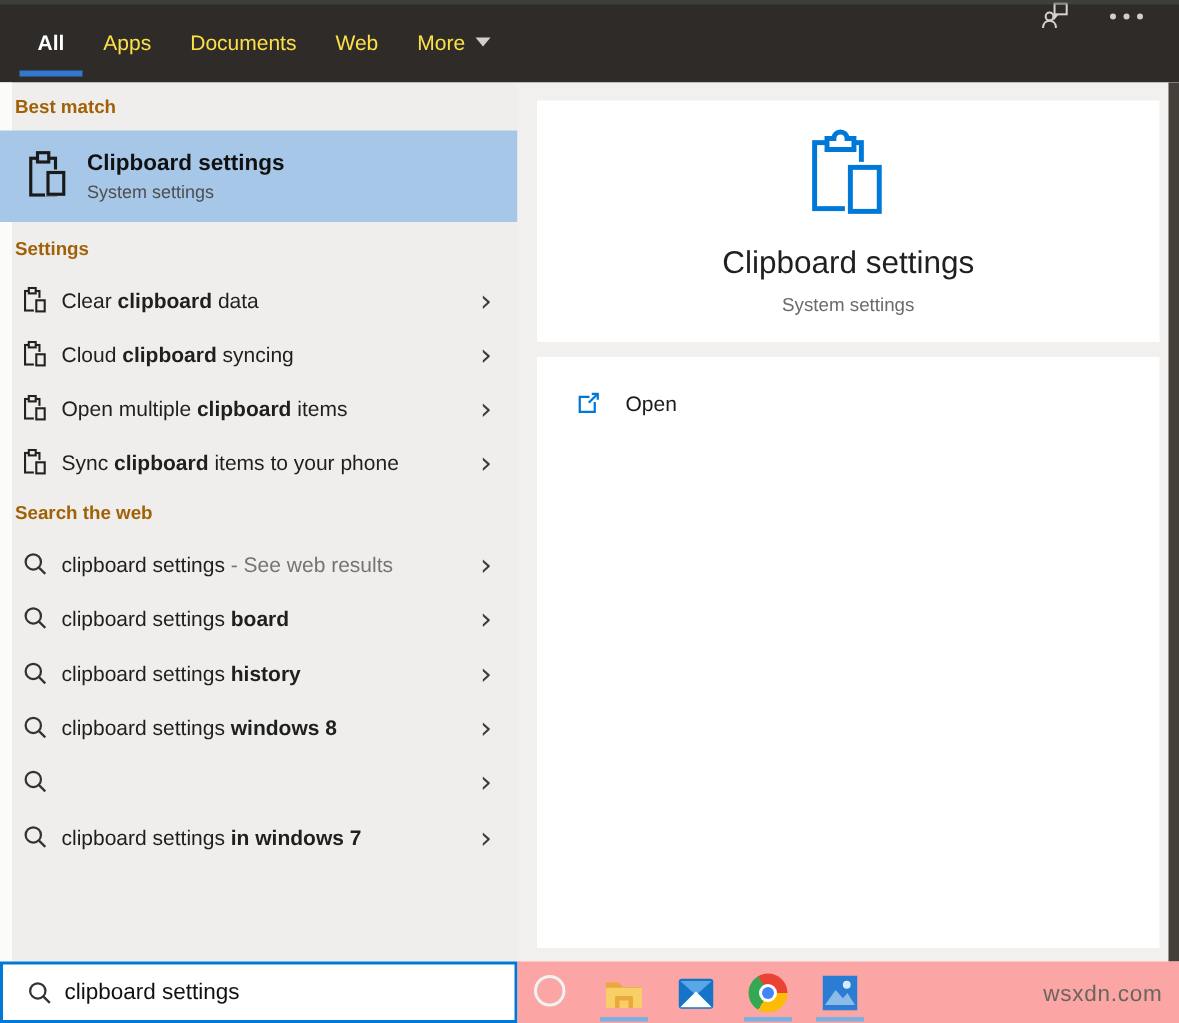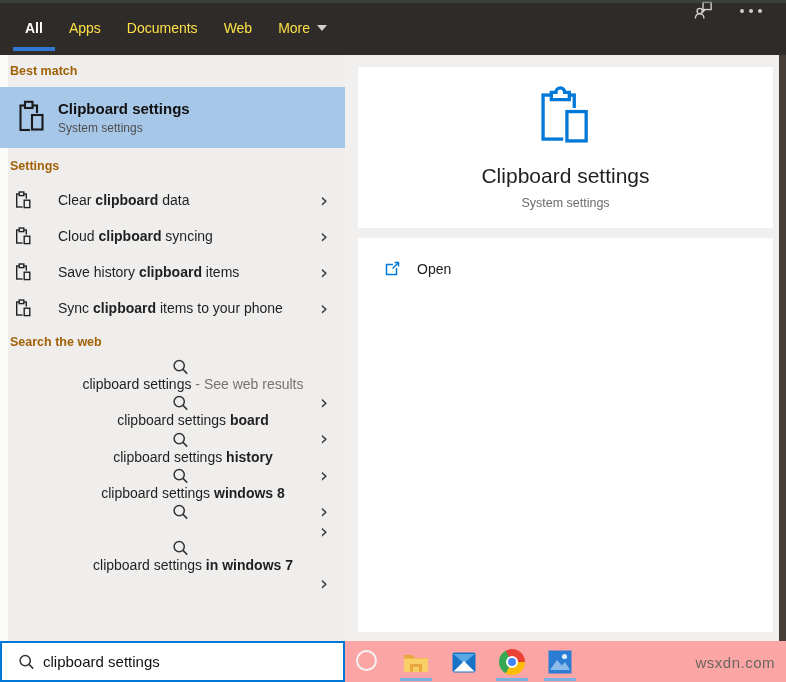--- a/index.html
+++ b/index.html
@@ -41,23 +41,23 @@
   .best-row { position:absolute; left:0; top:32px; width:345px; height:61px; background:var(--hl);
     display:flex; align-items:center; cursor:default; }
   .best-icon { margin-left:17px; width:30px; height:36px; flex:0 0 auto; }
   .best-text { margin-left:11px; }
   .best-title { font-size:15px; font-weight:700; color:#111; }
   .best-sub { font-size:12px; color:#4e4e4e; margin-top:4px; }
   .rows { position:absolute; left:0; width:345px; }
   .rows-settings { top:127px; }
   .rows-web { top:303px; }
   .row { height:36px; display:flex; align-items:center; padding-left:15px; cursor:default; }
-  .rows-web .row { height:36.3px;flex-direction:column; }
+  .rows-web .row { height:36.3px; }
   .row-icon { width:17px; height:18px; flex:0 0 auto; display:inline-flex; }
-  .row-label { margin-left:26px; font-size:14px; color:#1f1f1f; white-space:nowrap; }
+  .row-label { margin-left:9px; font-size:14px; color:#1f1f1f; white-space:nowrap; }
   .row-label .b { font-weight:700; }
   .row-label .m { color:#767472; }
   .chev { margin-left:auto; margin-right:17px; font-size:20px; line-height:1; color:#3c3c3c;
     font-family:"DejaVu Sans",sans-serif; }
 
   
   .right-area { position:absolute; left:345px; top:55px; width:441px; height:586px; background:#f1f0ef; }
   .card { position:absolute; left:13px; width:415px; background:#fff; }
   .card-head { top:12px; height:161px; text-align:center; }
   .preview-icon { margin:18px auto 0; width:56px; height:66px; display:block; }
@@ -179,21 +179,21 @@
       </div>
       <div class="row">
         <span class="row-icon">
   <svg viewBox="0 0 17 18" width="17" height="18" fill="none" stroke="#222" stroke-width="1.4">
     <rect x="1.7" y="3" width="9.6" height="13"></rect>
     <rect x="4.2" y="1" width="4.6" height="3.6" fill="#efeeed"></rect>
     <rect x="7.6" y="7.6" width="8.4" height="10" fill="#efeeed" stroke="none"></rect>
     <rect x="9.2" y="9.2" width="5.6" height="7.4" fill="#efeeed"></rect>
   </svg>
 </span>
-        <span class="row-label"><span>Save history </span><span class="b">clipboard</span><span> items</span></span>
+        <span class="row-label"><span>Open multiple </span><span class="b">clipboard</span><span> items</span></span>
         <span class="chev">›</span>
       </div>
       <div class="row">
         <span class="row-icon">
   <svg viewBox="0 0 17 18" width="17" height="18" fill="none" stroke="#222" stroke-width="1.4">
     <rect x="1.7" y="3" width="9.6" height="13"></rect>
     <rect x="4.2" y="1" width="4.6" height="3.6" fill="#efeeed"></rect>
     <rect x="7.6" y="7.6" width="8.4" height="10" fill="#efeeed" stroke="none"></rect>
     <rect x="9.2" y="9.2" width="5.6" height="7.4" fill="#efeeed"></rect>
   </svg>

